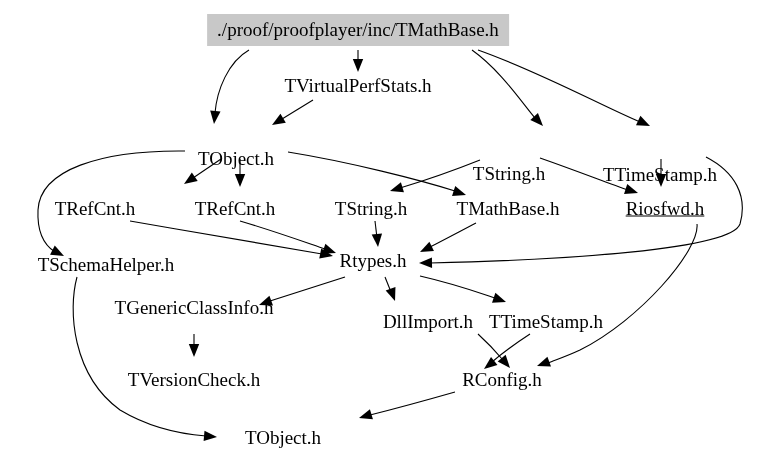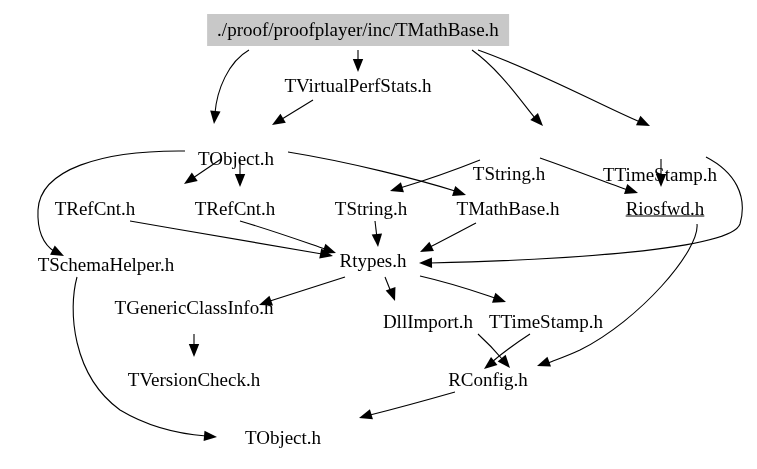--- a/index.html
+++ b/index.html
@@ -114,16 +114,16 @@
       <div class="node" style="left: 235px; top: 208px;">TRefCnt.h</div>
       <div class="node" style="left: 371px; top: 208px;">TString.h</div>
       <div class="node" style="left: 508px; top: 208px;">TMathBase.h</div>
       <div class="node" style="left: 665px; top: 208px; text-decoration: underline;">Riosfwd.h</div>
       <div class="node" style="left: 106px; top: 264px;">TSchemaHelper.h</div>
       <div class="node" style="left: 373px; top: 260px;">Rtypes.h</div>
       <div class="node" style="left: 194px; top: 307px;">TGenericClassInfo.h</div>
       <div class="node" style="left: 392px; top: 321px; margin-left: 36px;">DllImport.h</div>
       <div class="node" style="left: 546px; top: 321px;">TTimeStamp.h</div>
       <div class="node" style="left: 194px; top: 379px;">TVersionCheck.h</div>
-      <div class="node" style="left: 488px; top: 379px; text-align: center;">RConfig.h</div>
+      <div class="node" style="left: 502px; top: 379px; text-align: center;">RConfig.h</div>
       <div class="node" style="left: 283px; top: 437px;">TObject.h</div>
     </div>
 </div>
 
 </body></html>

